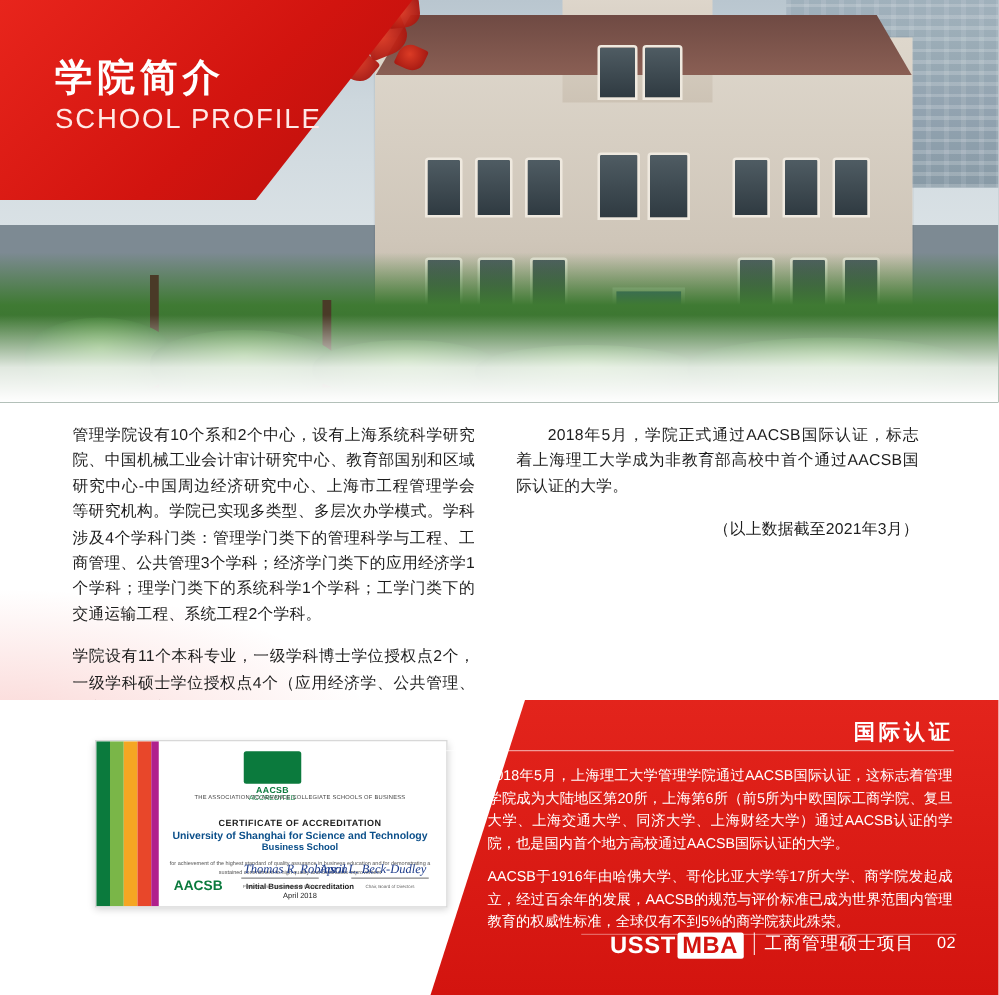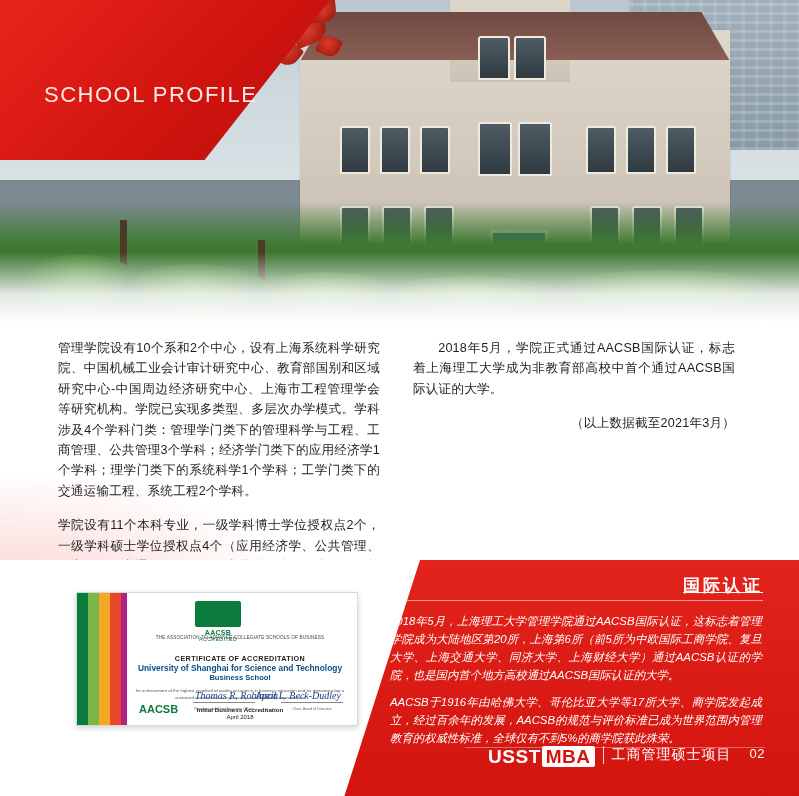--- a/index.html
+++ b/index.html
@@ -213,31 +213,31 @@
   .cert-sig .c1 { left:-4px; }
   .cert-sig .c2 { right:-4px; }
   .cert-sig .scribble {
     position:absolute; bottom:10px; font-family:"Liberation Serif", serif;
     font-style:italic; font-size:10px; color:#1b3a8a;
   }
 
   
   .band-head {
     position:absolute; right:36px; top:574px;
-    color:#ffffff; font-size:17px; font-weight:bold; letter-spacing:3px;text-decoration:underline;
+    color:#ffffff; font-size:17px; font-weight:bold; letter-spacing:3px;
   }
   .band-rule {
     position:absolute; right:36px; top:600px; width:406px; height:1px;
     background: rgba(255,255,255,.55);
   }
   .band-body {
     position:absolute; left:390px; top:612px; width:372px;
     color:#ffffff; font-size:11.4px; line-height:1.58; text-align:justify;
   }
-  .band-body p { margin:0 0 9px 0;font-style:italic; }
+  .band-body p { margin:0 0 9px 0; }
 
   
   .footer {
     position:absolute; right:34px; bottom:28px;
     display:flex; align-items:flex-start; gap:8px;
     color:#ffffff;
   }
   .footer .logo {
     font-size:19px; font-weight:bold; letter-spacing:.5px;
     font-family:"Liberation Sans", sans-serif;
@@ -298,20 +298,21 @@
     <div class="maple" style="left:292px; top:16px; width:34px; height:28px; transform:rotate(-22deg);"></div>
     <div class="maple" style="left:272px; top:40px; width:28px; height:24px; transform:rotate(40deg);"></div>
     <div class="maple" style="left:310px; top:0px; width:26px; height:22px; transform:rotate(-6deg);"></div>
     <div class="maple" style="left:240px; top:28px; width:24px; height:20px; transform:rotate(60deg);"></div>
     <div class="maple" style="left:318px; top:36px; width:22px; height:20px; transform:rotate(25deg);"></div>
 
     <div class="hero-fade"></div>
   </div>
 
   <div class="corner"></div>
+  <div class="corner-title">学院简介</div>
   <div class="corner-sub">SCHOOL PROFILE</div>
 
   <div class="wash"></div>
 
   <div class="cols">
     <div class="col left">
       <p>管理学院设有10个系和2个中心，设有上海系统科学研究院、中国机械工业会计审计研究中心、教育部国别和区域研究中心-中国周边经济研究中心、上海市工程管理学会等研究机构。学院已实现多类型、多层次办学模式。学科涉及4个学科门类：管理学门类下的管理科学与工程、工商管理、公共管理3个学科；经济学门类下的应用经济学1个学科；理学门类下的系统科学1个学科；工学门类下的交通运输工程、系统工程2个学科。</p>
       <p>学院设有11个本科专业，一级学科博士学位授权点2个，一级学科硕士学位授权点4个（应用经济学、公共管理、工商管理、交通运输工程），专业学位类别硕士学位授权点10</p>
     </div>
     <div class="col right">

